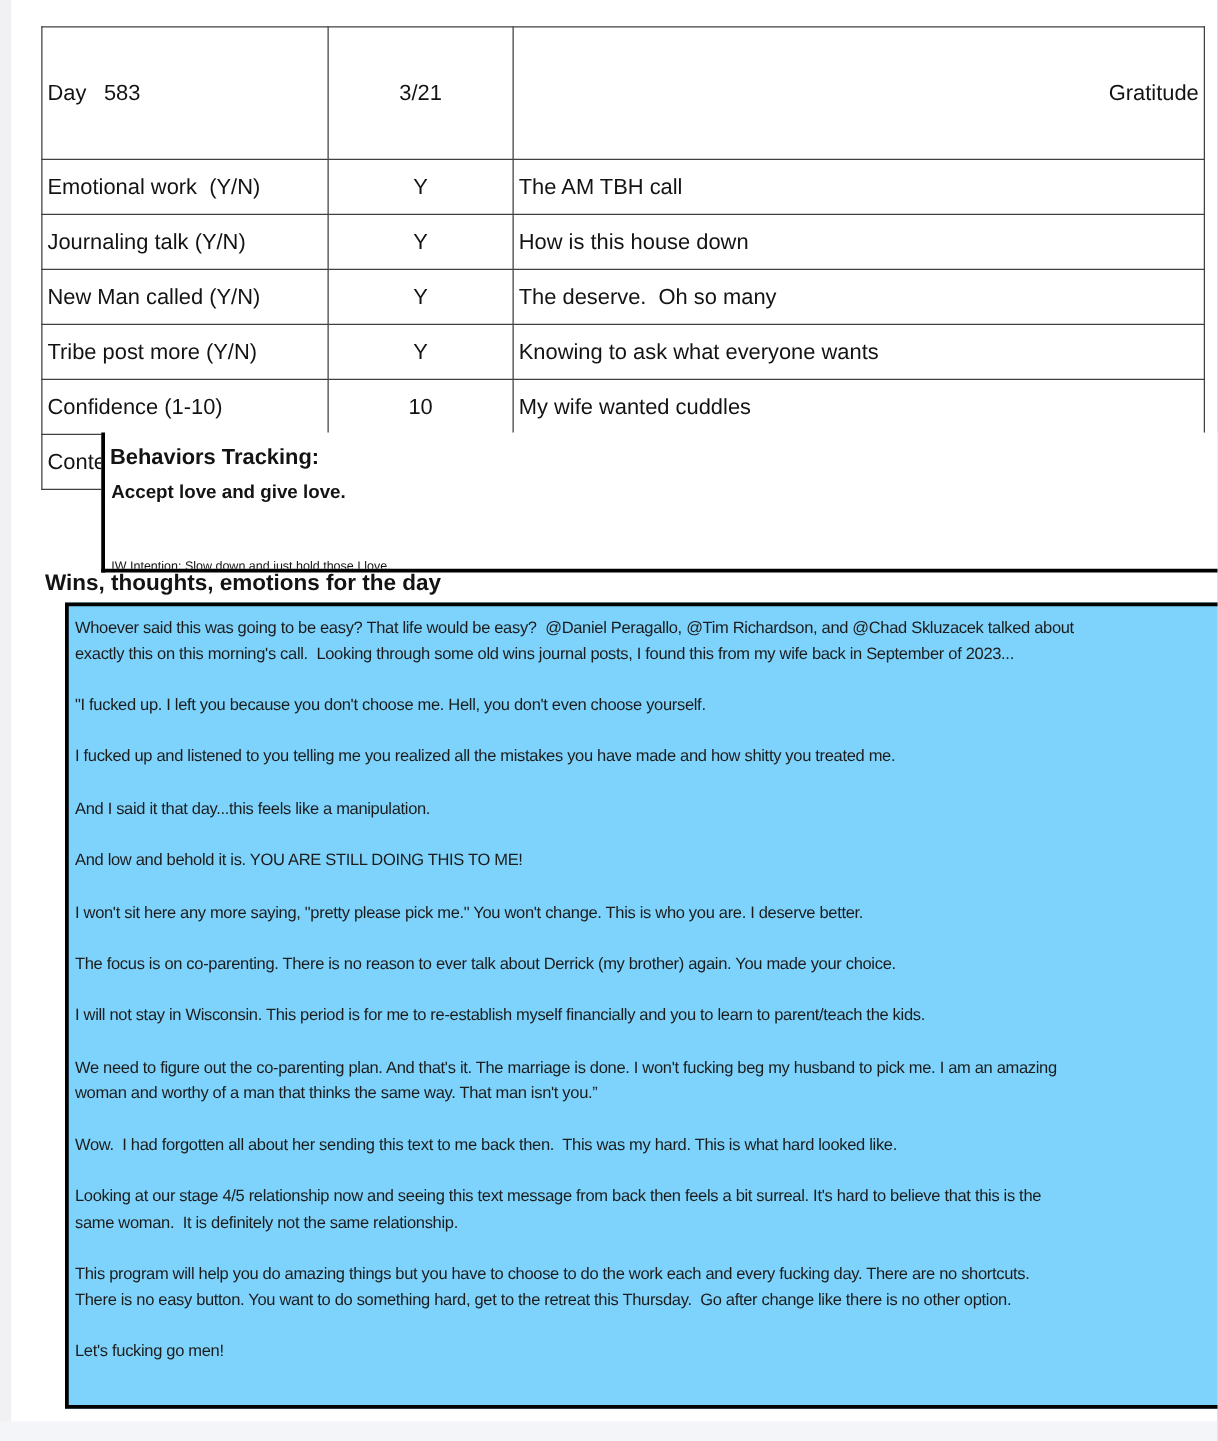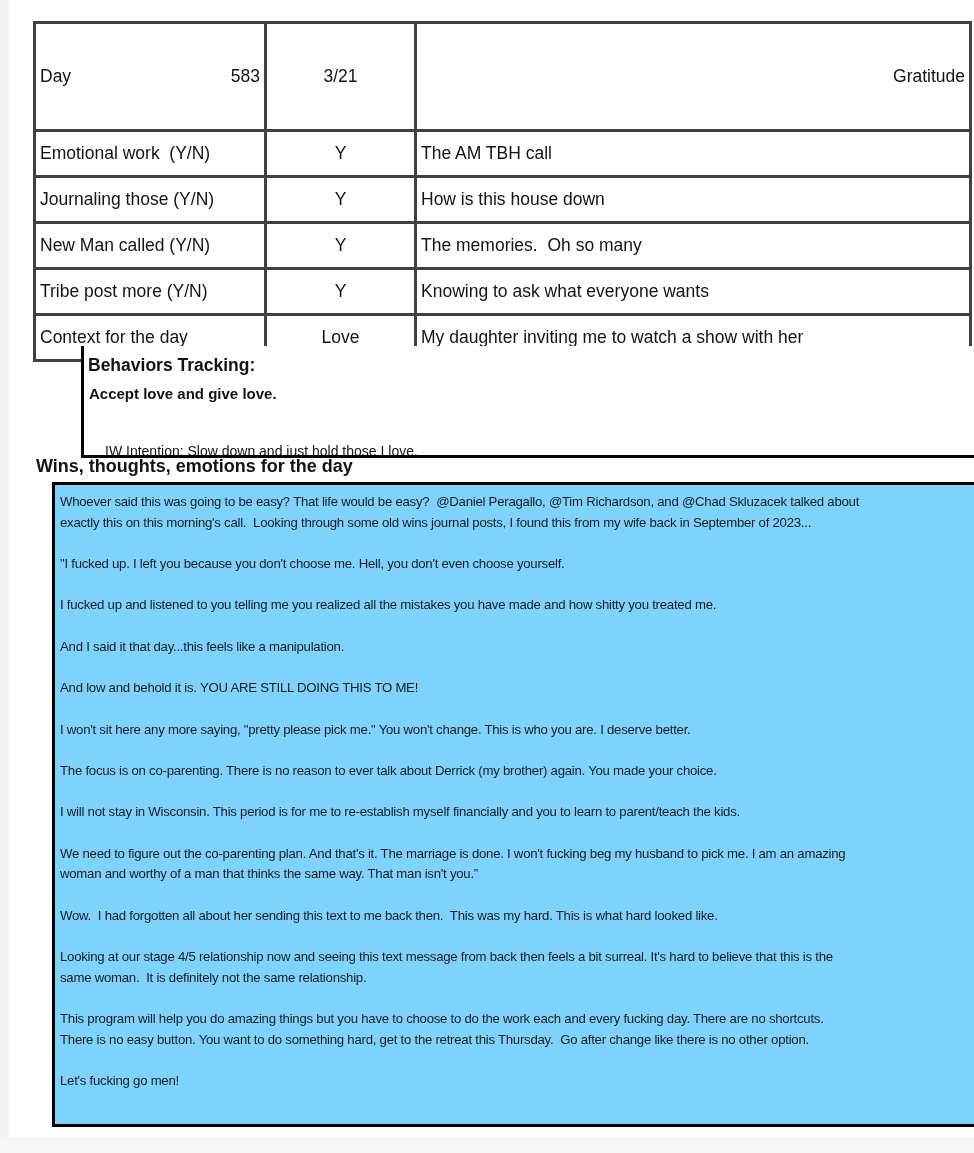--- a/index.html
+++ b/index.html
@@ -11,44 +11,44 @@
   }
   .edge-strip-left{position:absolute;left:0;top:0;width:9px;height:1153px;background:#f1f0f3;}
   .edge-strip-bottom{position:absolute;left:0;top:1137px;width:974px;height:16px;background:#f4f5f8;}
 
   
   table.tracker{
     position:absolute;left:33px;top:21px;
     border-collapse:collapse;table-layout:fixed;
   }
   table.tracker td{
-    border:3px solid #404040;
+    border:1px solid #404040;
     height:43px;
     font-size:17.5px;
     padding:0 4px;
     white-space:pre;
     overflow:hidden;
     vertical-align:middle;
   }
   td.c-label{width:220px;}
   td.c-value{width:139px;text-align:center;}
   td.c-grat{width:544px;}
   td.no-tr{border-top-style:hidden;border-right-style:hidden;text-align:right;}
   .dayflex{display:flex;align-items:center;}
-  .dayflex .dv{flex:1;text-align:right;padding-left:14px;}
+  .dayflex .dv{flex:1;text-align:left;padding-left:14px;}
 
   
   .behaviors-box{
     position:absolute;left:33px;top:346px;width:909px;height:109px;
     border:3px solid #000;border-top:none;
     overflow:hidden;background:#fff;margin-left:48px;
   }
   .behaviors-heading{font-size:17.5px;font-weight:bold;margin:9px 0 0 4px;}
   .behaviors-line1{font-size:15px;margin:9px 0 0 5px;font-weight:bold;}
-  .behaviors-line2{font-size:14px;position:absolute;left:21px;bottom:-4px;white-space:pre;}
+  .behaviors-line2{font-size:10px;position:absolute;left:5px;bottom:-4px;white-space:pre;}
 
   
   .wins-heading{
     position:absolute;left:36px;top:456px;
     font-size:18px;font-weight:bold;
   }
   .wins-box{
     position:absolute;left:21px;top:482px;width:927px;height:639px;
     border:3px solid #000;overflow:hidden;background:#7dd3fc;margin-left:31px;
   }
@@ -81,33 +81,38 @@
     </td>
     <td class="c-value">3/21</td>
     <td class="c-grat no-tr">Gratitude</td>
   </tr>
   <tr>
     <td class="c-label">Emotional work  (Y/N)</td>
     <td class="c-value">Y</td>
     <td class="c-grat">The AM TBH call</td>
   </tr>
   <tr>
-    <td class="c-label">Journaling those (Y/N)</td>
+    <td class="c-label">Journaling talk (Y/N)</td>
     <td class="c-value">Y</td>
     <td class="c-grat">How is this house down</td>
   </tr>
   <tr>
     <td class="c-label">New Man called (Y/N)</td>
     <td class="c-value">Y</td>
-    <td class="c-grat">The memories.  Oh so many</td>
+    <td class="c-grat">The deserve.  Oh so many</td>
   </tr>
   <tr>
     <td class="c-label">Tribe post more (Y/N)</td>
     <td class="c-value">Y</td>
     <td class="c-grat">Knowing to ask what everyone wants</td>
+  </tr>
+  <tr>
+    <td class="c-label">Confidence (1-10)</td>
+    <td class="c-value">10</td>
+    <td class="c-grat">My wife wanted cuddles</td>
   </tr>
   <tr>
     <td class="c-label">Context for the day</td>
     <td class="c-value">Love</td>
     <td class="c-grat">My daughter inviting me to watch a show with her</td>
   </tr>
 </tbody>
   </table>
 
 <div class="behaviors-box">

